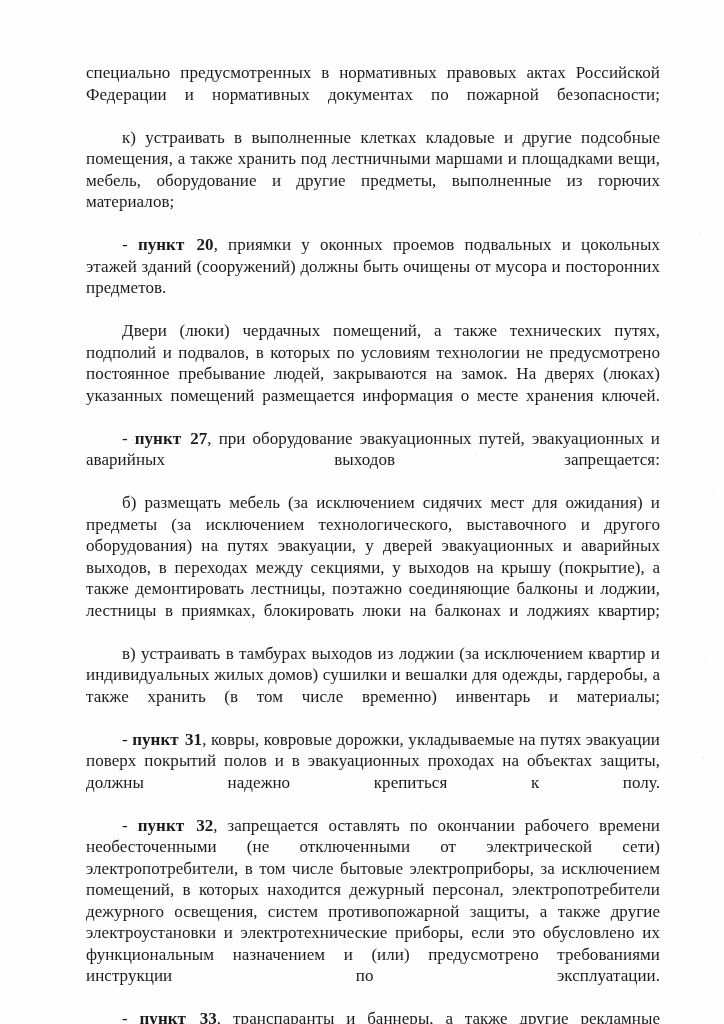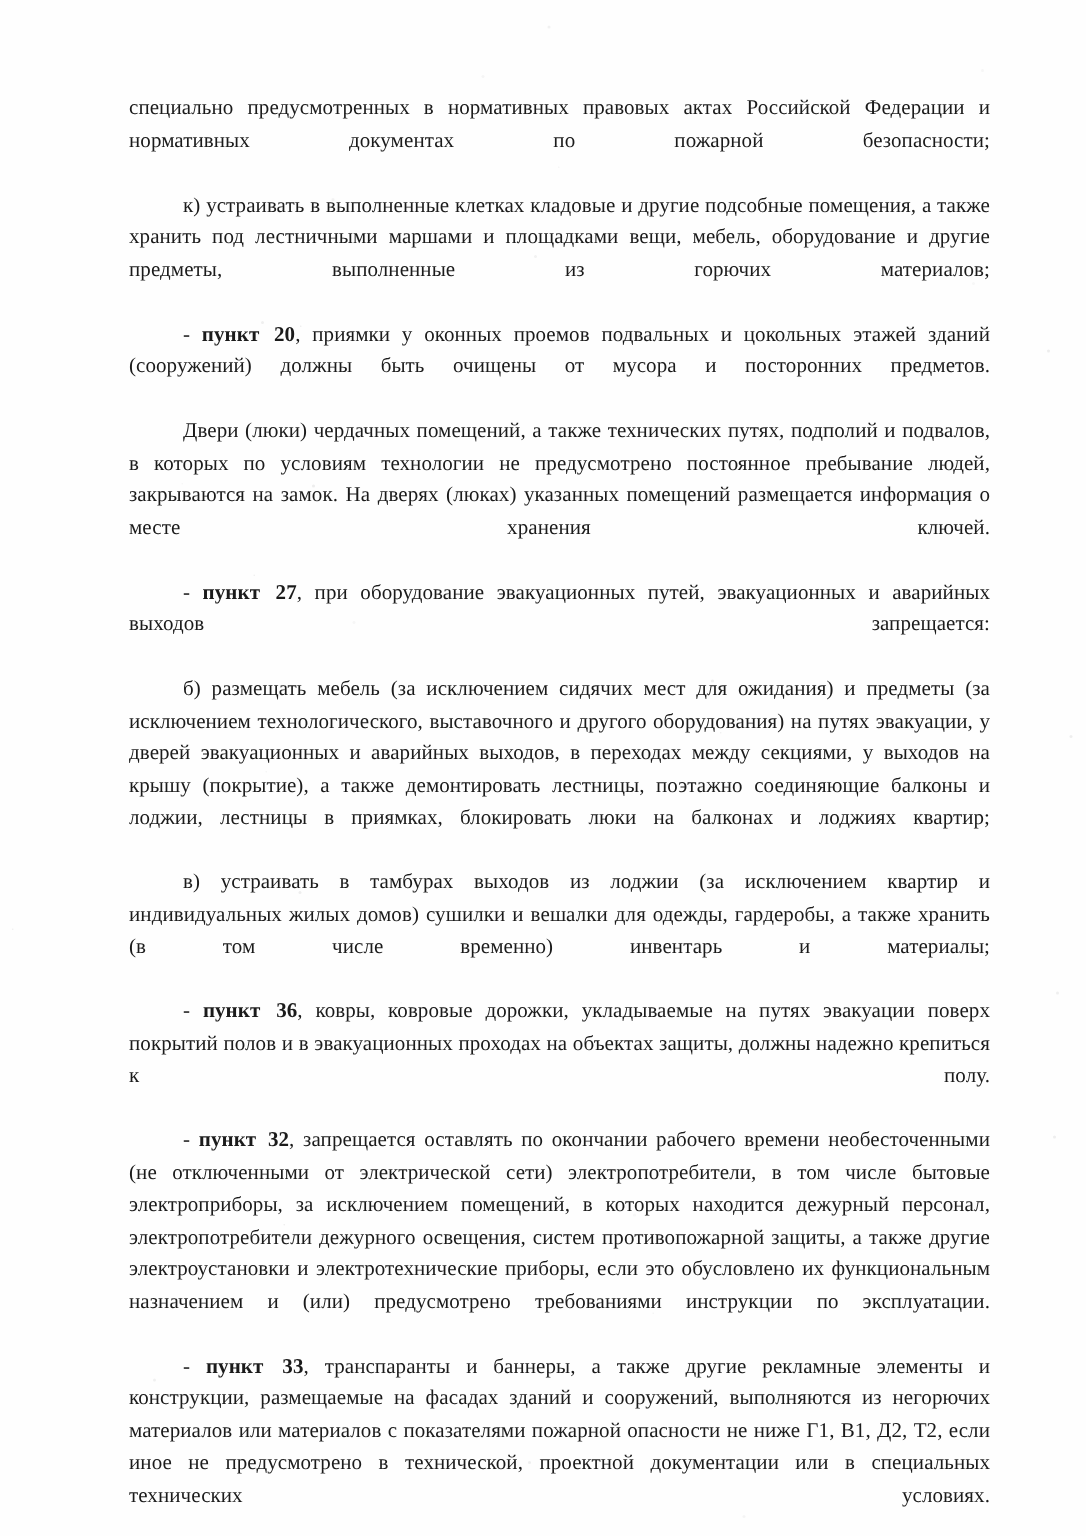--- a/index.html
+++ b/index.html
@@ -34,21 +34,21 @@
     border-radius: 50%;
   }
   #doc-body {
     position: absolute;
     left: 86px;
     top: 62px;
     width: 574px;
   }
   p.para {
     margin: 0;
-    font-size: 14px;
+    font-size: 17px;
     line-height: 21.5px;
     text-align: justify;
     text-justify: inter-word;
     text-indent: 0;
     hyphens: none;
     letter-spacing: 0.05px;
   }
   p.indent {
     text-indent: 36px;
   }
@@ -108,18 +108,18 @@
     </div>
 
   <div id="doc-body">
       <p class="para"><span>специально предусмотренных в нормативных правовых актах Российской Федерации и нормативных документах по пожарной безопасности;</span></p>
       <p class="para indent"><span>к) устраивать в выполненные клетках кладовые и другие подсобные помещения, а также хранить под лестничными маршами и площадками вещи, мебель, оборудование и другие предметы, выполненные из горючих материалов;</span></p>
       <p class="para indent">- <b class="bold"><span>пункт</span> <span class="num">20</span></b><span>, приямки у оконных проемов подвальных и цокольных этажей зданий (сооружений) должны быть очищены от мусора и посторонних предметов.</span></p>
       <p class="para indent"><span>Двери (люки) чердачных помещений, а также технических путях, подполий и подвалов, в которых по условиям технологии не предусмотрено постоянное пребывание людей, закрываются на замок. На дверях (люках) указанных помещений размещается информация о месте хранения ключей.</span></p>
       <p class="para indent">- <b class="bold"><span>пункт</span> <span class="num">27</span></b><span>, при оборудование эвакуационных путей, эвакуационных и аварийных выходов запрещается:</span></p>
       <p class="para indent"><span>б) размещать мебель (за исключением сидячих мест для ожидания) и предметы (за исключением технологического, выставочного и другого оборудования) на путях эвакуации, у дверей эвакуационных и аварийных выходов, в переходах между секциями, у выходов на крышу (покрытие), а также демонтировать лестницы, поэтажно соединяющие балконы и лоджии, лестницы в приямках, блокировать люки на балконах и лоджиях квартир;</span></p>
       <p class="para indent"><span>в) устраивать в тамбурах выходов из лоджии (за исключением квартир и индивидуальных жилых домов) сушилки и вешалки для одежды, гардеробы, а также хранить (в том числе временно) инвентарь и материалы;</span></p>
-      <p class="para indent">- <b class="bold"><span>пункт</span> <span class="num">36</span></b><span>, ковры, ковровые дорожки, укладываемые на путях эвакуации поверх покрытий полов и в эвакуационных проходах на объектах защиты, должны надежно крепиться к полу.</span></p>
+      <p class="para indent">- <b class="bold"><span>пункт</span> <span class="num">31</span></b><span>, ковры, ковровые дорожки, укладываемые на путях эвакуации поверх покрытий полов и в эвакуационных проходах на объектах защиты, должны надежно крепиться к полу.</span></p>
       <p class="para indent">- <b class="bold"><span>пункт</span> <span class="num">32</span></b><span>, запрещается оставлять по окончании рабочего времени необесточенными (не отключенными от электрической сети) электропотребители, в том числе бытовые электроприборы, за исключением помещений, в которых находится дежурный персонал, электропотребители дежурного освещения, систем противопожарной защиты, а также другие электроустановки и электротехнические приборы, если это обусловлено их функциональным назначением и (или) предусмотрено требованиями инструкции по эксплуатации.</span></p>
       <p class="para indent">- <b class="bold"><span>пункт</span> <span class="num">33</span></b><span>, транспаранты и баннеры, а также другие рекламные элементы и конструкции, размещаемые на фасадах зданий и сооружений, выполняются из негорючих материалов или материалов с показателями пожарной опасности не ниже Г1, В1, Д2, Т2, если иное не предусмотрено в технической, проектной документации или в специальных технических условиях.</span></p>
     </div>
 
 </div>
 
 </body></html>

